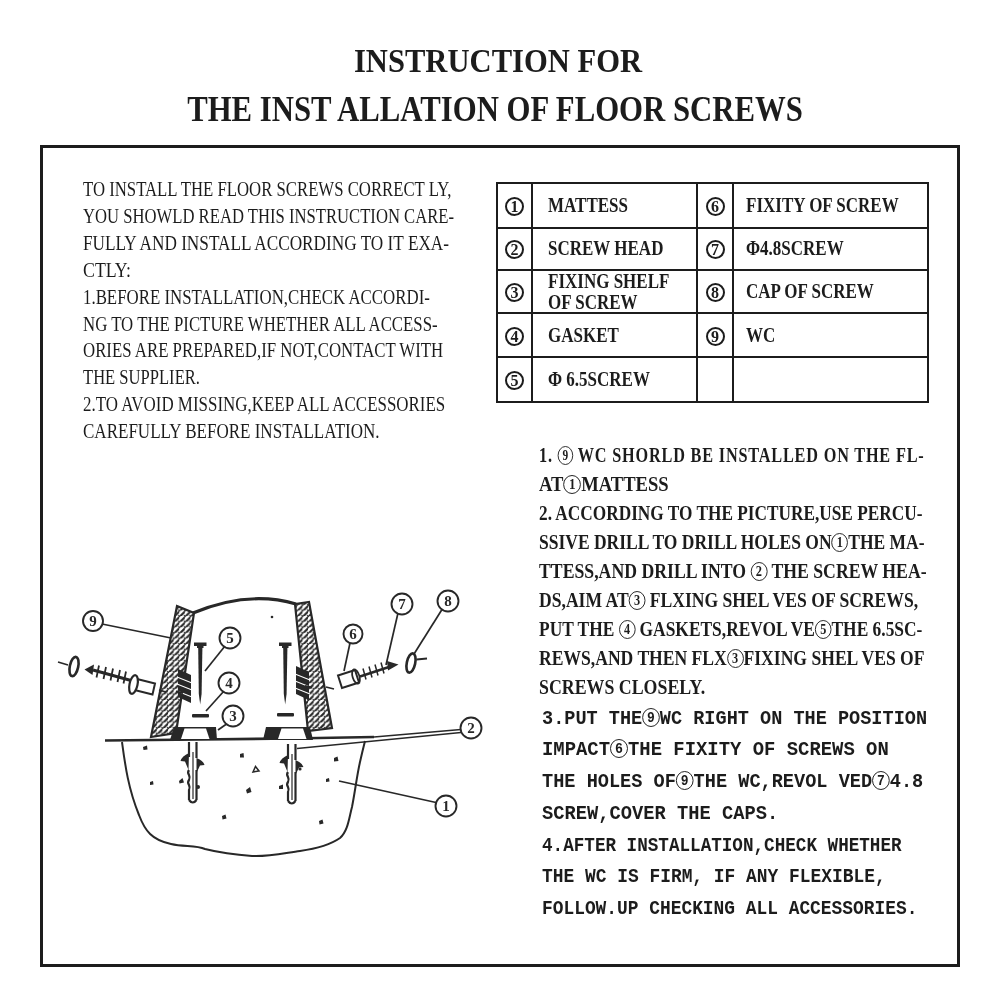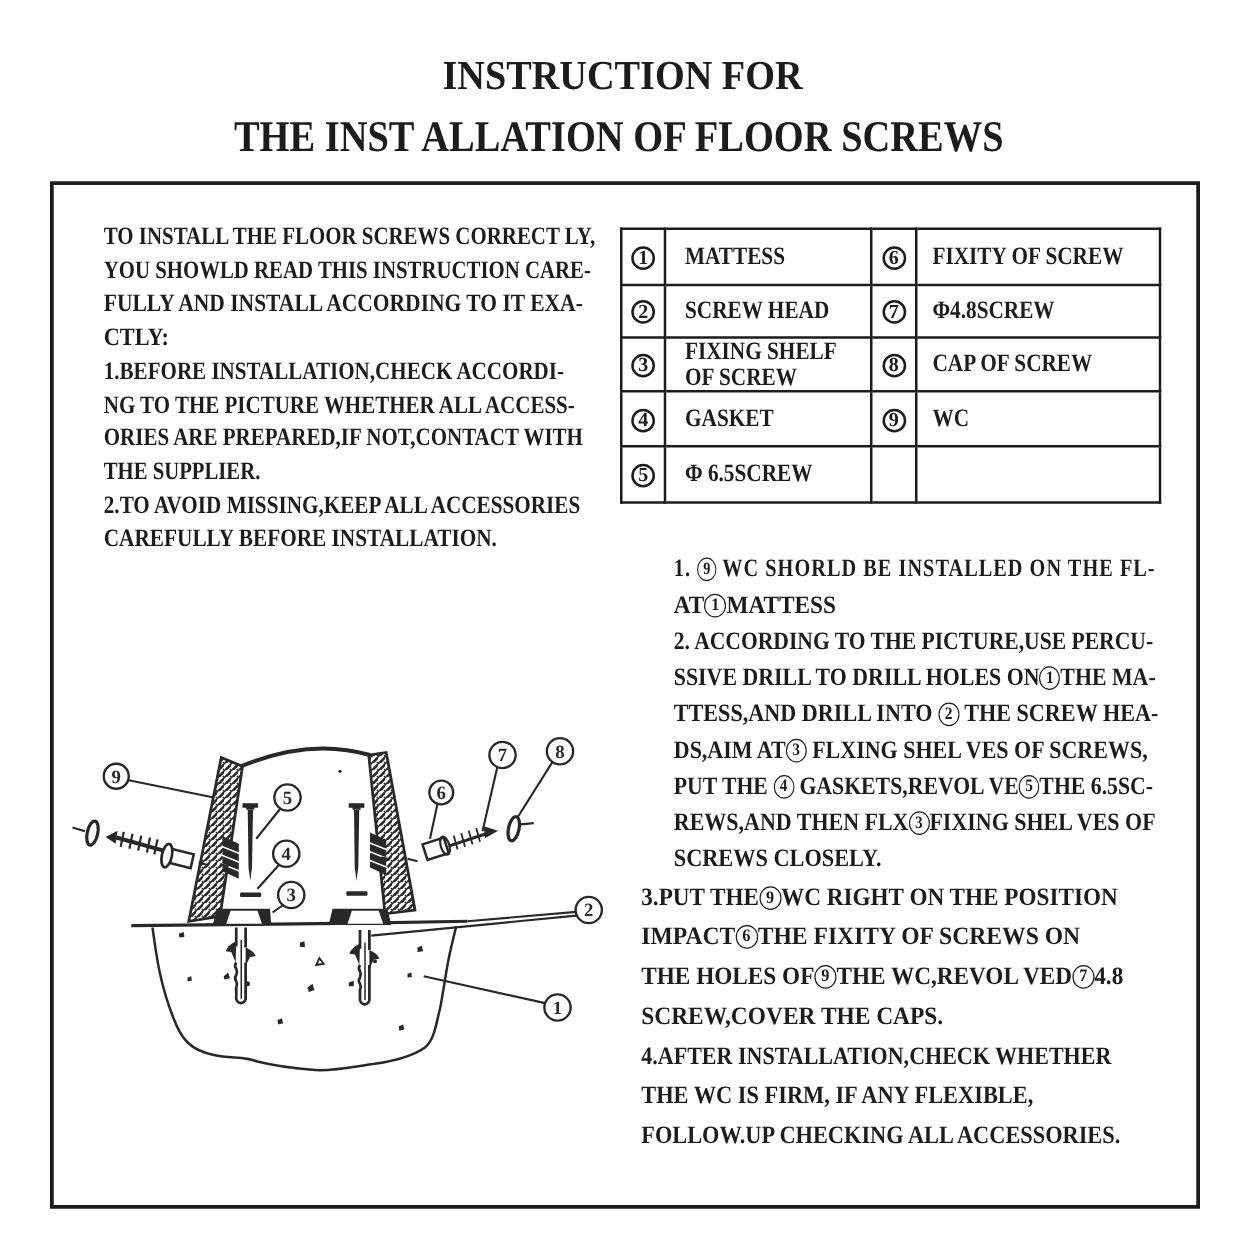--- a/index.html
+++ b/index.html
@@ -4,26 +4,26 @@
 <style>
   html,body{margin:0;padding:0;background:#ffffff;}
   body{width:1000px;height:1000px;position:relative;overflow:hidden;
        font-family:"Liberation Serif",serif;color:#1c1c1c;}
   .t1{position:absolute;top:45.2px;left:-2px;width:1000px;text-align:center;
       font-size:33px;font-weight:bold;line-height:33px;transform:scaleX(0.927);}
   .t2{position:absolute;top:92.3px;left:-5px;width:1000px;text-align:center;
       font-size:35px;font-weight:bold;line-height:35px;transform:scaleX(0.879);}
   .frame{position:absolute;left:40px;top:145px;width:914px;height:815.5px;
          border:3px solid #1c1c1c;}
-  .lt{position:absolute;left:83px;top:176px;font-size:20px;font-weight:bold;
+  .lt{position:absolute;left:83px;top:176px;font-size:20px;font-weight:normal;
       line-height:26.9px;}
   .rta{position:absolute;left:539px;top:440.6px;font-size:20px;font-weight:bold;
       line-height:29px;}
-  .rtb{position:absolute;left:513px;top:702.6px;font-size:20px;font-weight:bold;
-      line-height:31.75px;}
+  .rtb{position:absolute;left:542px;top:702.6px;font-size:20px;font-weight:bold;
+      line-height:31.75px;font-family:Liberation Mono, monospace;}
   .ln{white-space:nowrap;transform-origin:left center;}
   table.parts{position:absolute;left:496px;top:182px;border-collapse:collapse;
       table-layout:fixed;font-weight:bold;font-size:20px;}
   table.parts td{border:2px solid #1c1c1c;padding:0;vertical-align:middle;}
   table.parts td.n{text-align:center;}
   table.parts td.l{padding-left:15px;font-size:20px;}
   table.parts td.lr{padding-left:11.5px;text-decoration:underline;}
   .sq{display:inline-block;transform:scaleX(0.85);transform-origin:left center;white-space:pre;}
   .c{display:inline-block;box-sizing:border-box;width:19px;height:19px;
      border:1.8px solid #1c1c1c;border-radius:50%;text-align:center;

